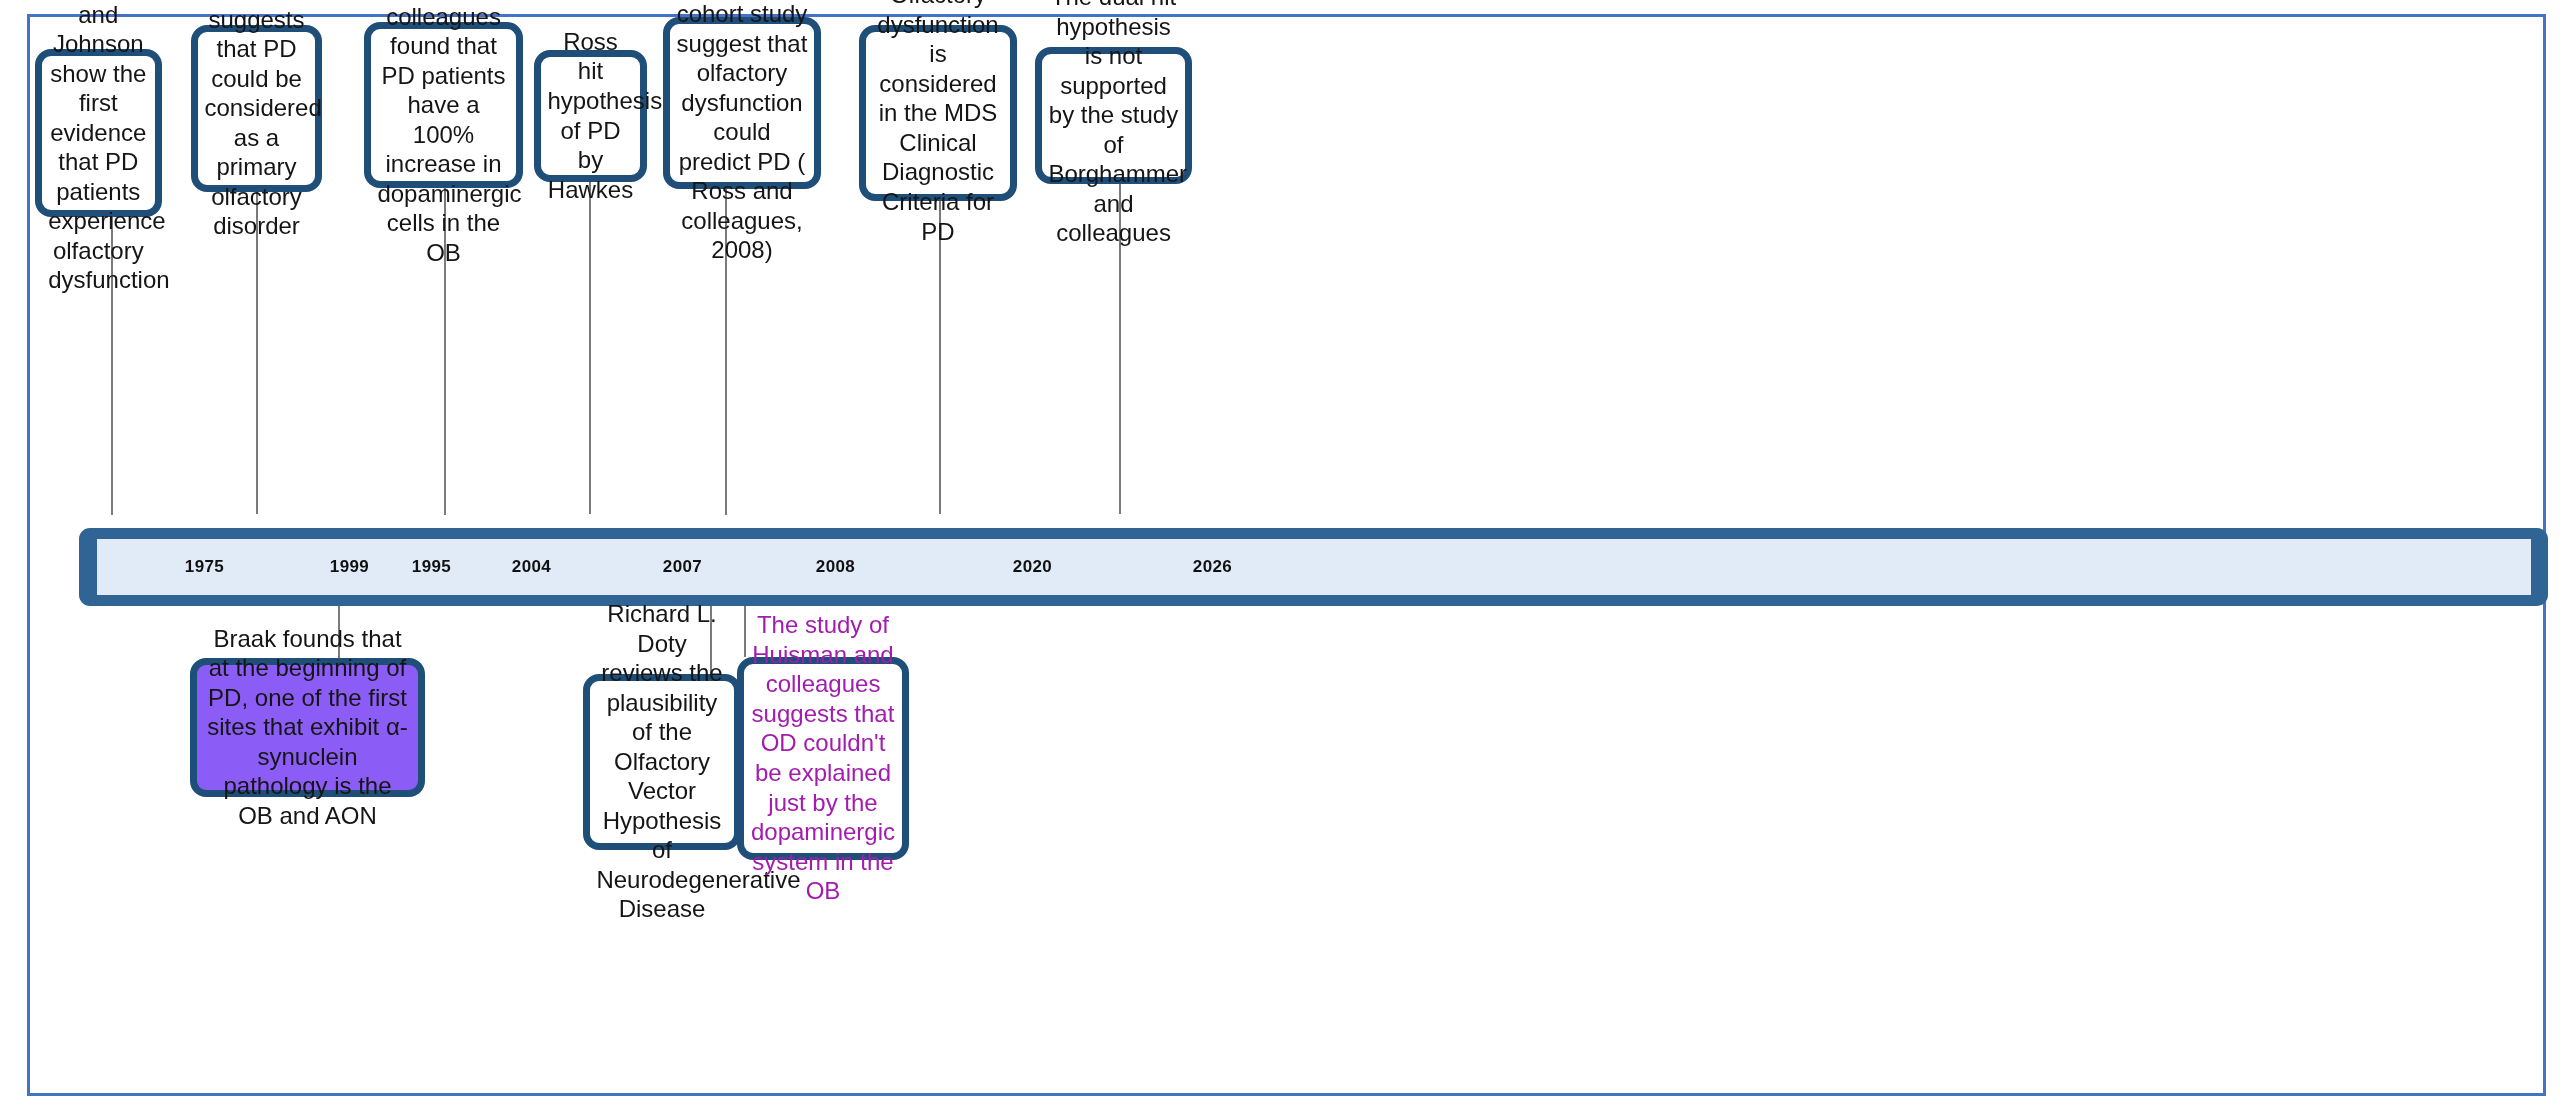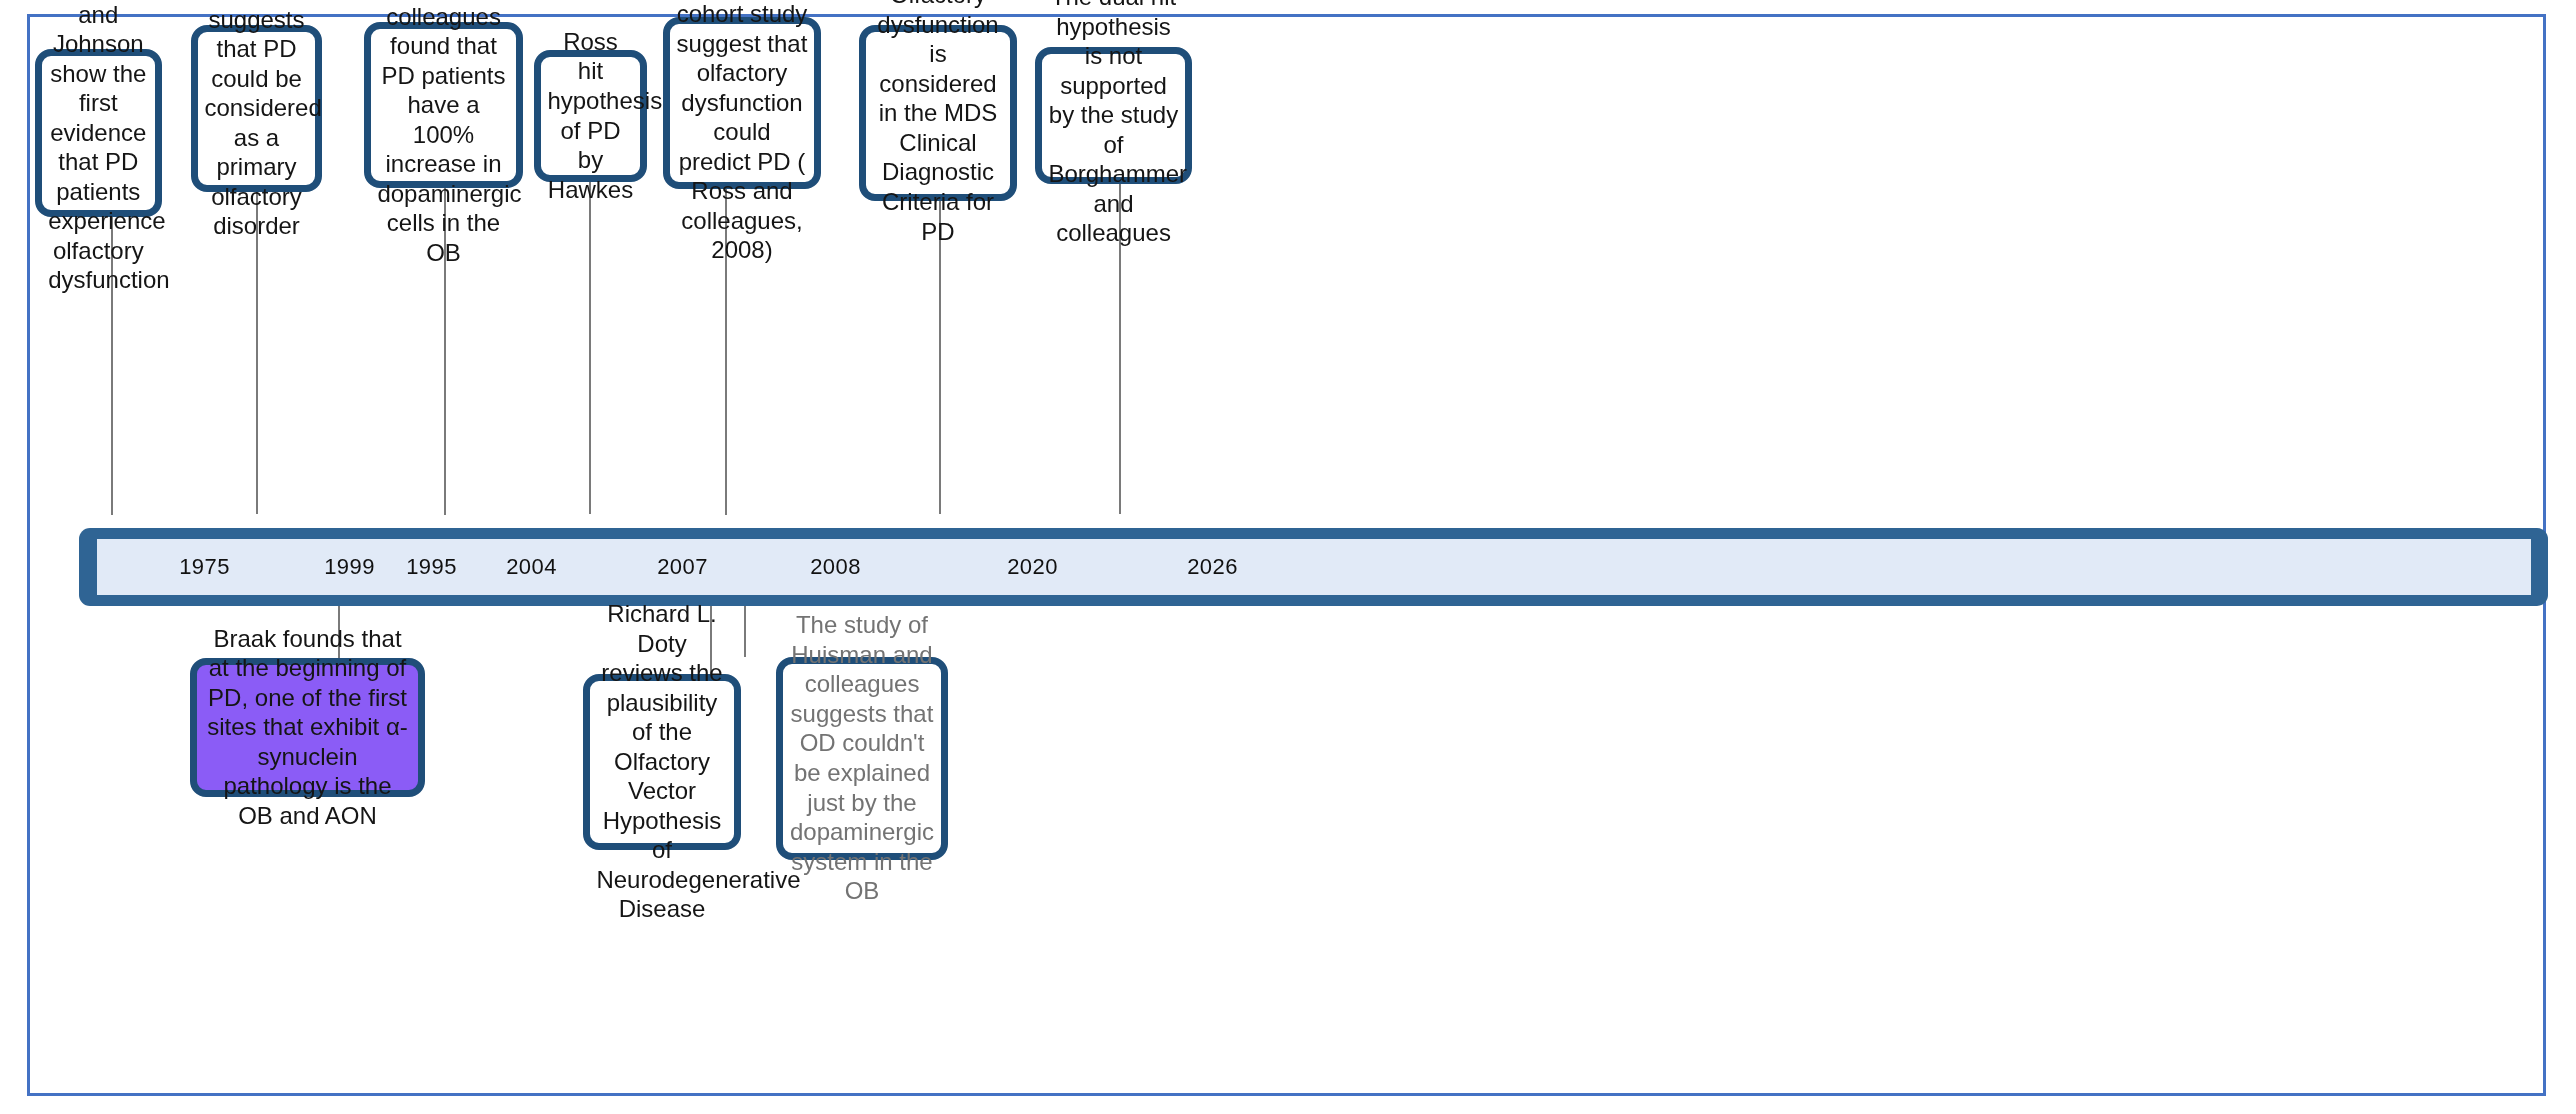--- a/index.html
+++ b/index.html
@@ -17,21 +17,21 @@
     position:absolute;left:49px;top:511px;width:2469px;height:78px;
     background:#2F6494;border-radius:11px;box-sizing:border-box;
     padding:11px 17.5px;
   }
   #timeline-track{
     width:100%;height:100%;background:#E1EAF7;box-sizing:border-box;
     position:relative;
   }
   .year{
     position:absolute;top:50%;transform:translate(-50%,-50%);
-    font-size:22px;font-weight:normal;color:#111111;white-space:nowrap;
+    font-size:17px;font-weight:bold;color:#111111;white-space:nowrap;
     letter-spacing:0.4px;
   }
 
   
   .connector{
     position:absolute;width:2.4px;background:#7a7a7a;
   }
 
   
   .card{
@@ -107,18 +107,18 @@
   </div>
 
   <div class="card" style="left: 160px; top: 641px; width: 235px; height: 139px; border-color: rgb(31, 78, 121); background: #8b5cf6; color: rgb(21, 21, 21);">
     <span class="txt">Braak founds that at the beginning of PD, one of the first sites that exhibit α-synuclein pathology is the OB and AON</span>
   </div>
 
   <div class="card overflow" style="left: 553px; top: 657px; width: 158px; height: 176px; border-color: rgb(31, 78, 121); background: rgb(255, 255, 255); color: rgb(21, 21, 21);">
     <span class="txt">Richard L. Doty reviews the plausibility of the Olfactory Vector Hypothesis of Neurodegenerative Disease</span>
   </div>
 
-  <div class="card" style="left: 746px; top: 640px; width: 172px; height: 203px; border-color: rgb(31, 78, 121); background: rgb(255, 255, 255); color: #737373;">
+  <div class="card" style="left: 707px; top: 640px; width: 172px; height: 203px; border-color: rgb(31, 78, 121); background: rgb(255, 255, 255); color: #a21caf;">
     <span class="txt">The study of Huisman and colleagues suggests that OD couldn't be explained just by the dopaminergic system in the OB</span>
   </div>
 
 </div>
 
 
 </body></html>

